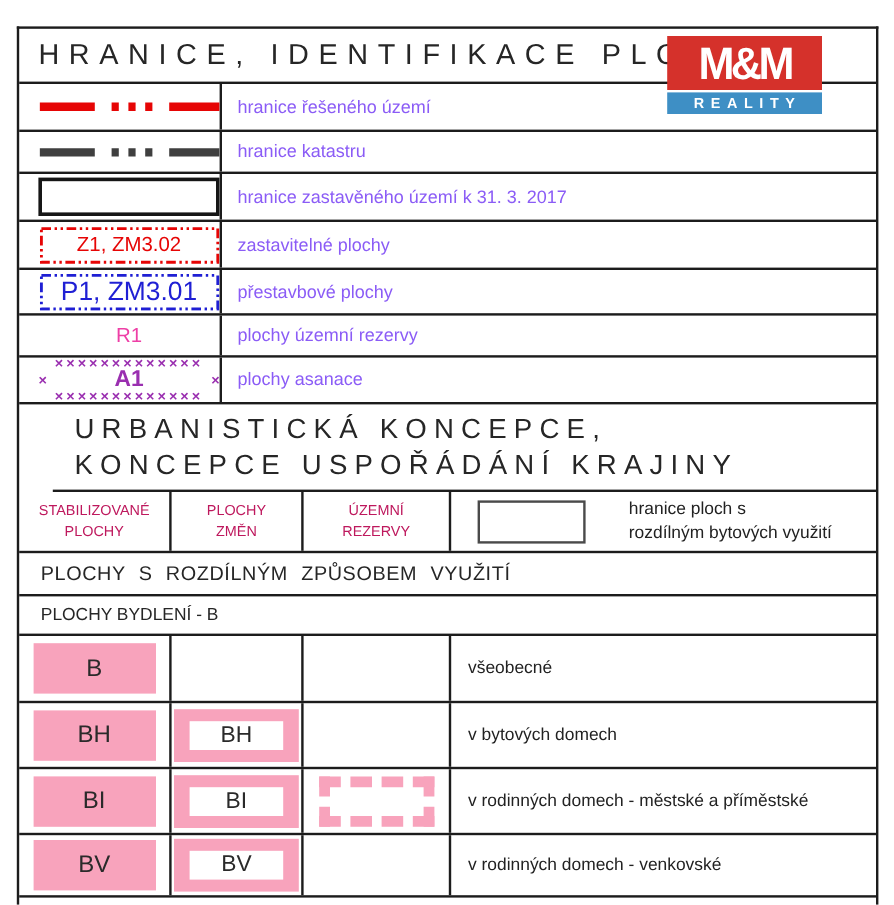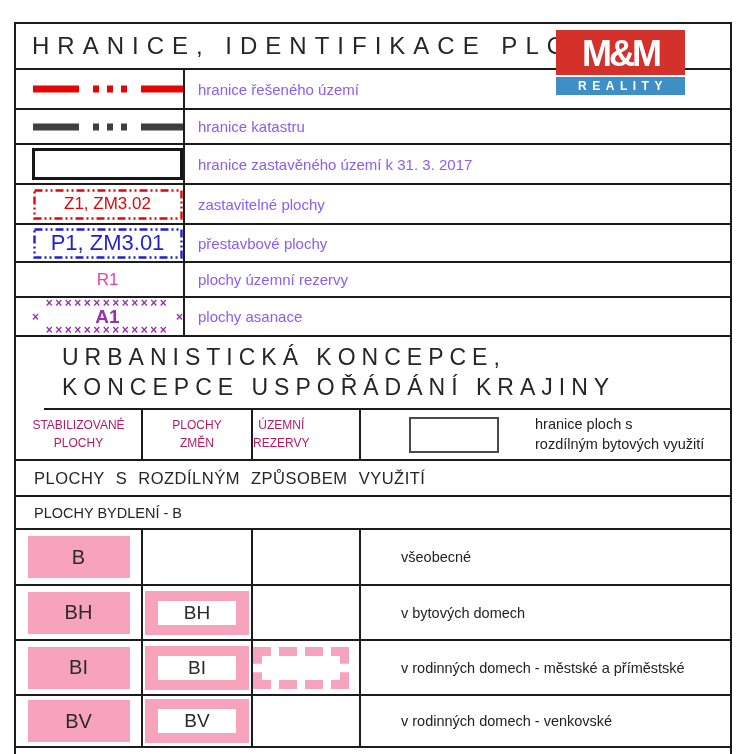--- a/index.html
+++ b/index.html
@@ -28,23 +28,23 @@
   .xmid{display:flex;justify-content:space-between;align-items:center;font-size:12px;line-height:10px;}
   .xcode{font-size:19px;font-weight:bold;line-height:10px;}
   
   .sec2-title{height:73px;flex-direction:column;justify-content:center;padding-left:18px;margin-left:28px;}
   .sec2-title .t{font-size:23px;letter-spacing:6px;color:#262626;line-height:1.3;white-space:nowrap;}
   
   .c1{width:127px;border-right:2px solid #1c1c1c;box-sizing:border-box;
     display:flex;align-items:center;justify-content:center;flex-direction:column;}
   .c2{width:110px;border-right:2px solid #1c1c1c;box-sizing:border-box;
     display:flex;align-items:center;justify-content:center;}
-  .c3{width:108px;border-right:2px solid #1c1c1c;box-sizing:border-box;
-    display:flex;align-items:center;}
-  .c4{flex:1;display:flex;align-items:center;padding-left:14px;margin-left:26px;}
+  .c3{width:123px;border-right:2px solid #1c1c1c;box-sizing:border-box;
+    display:flex;align-items:center;justify-content:center;}
+  .c4{flex:1;display:flex;align-items:center;padding-left:14px;}
   .colhead{height:51px;}
   .colhead .hl{font-size:12px;line-height:1.45;text-align:center;color:#be185d;}
   .bound-rect{width:90px;height:36px;border:2px solid #4a4a4a;box-sizing:border-box;
     margin-left:22px;background:#fff;flex:none;}
   .bound-text{font-size:14.5px;line-height:1.35;margin-left:36px;color:#222;}
   .subsec{height:36px;align-items:center;padding-left:18px;font-size:16.5px;
     letter-spacing:0.5px;word-spacing:6px;color:#262626;}
   .catg{height:33px;align-items:center;padding-left:18px;font-size:14.5px;color:#262626;}
   .arow{height:56px;}
   .h55{height:55px}.h52{height:52px}

